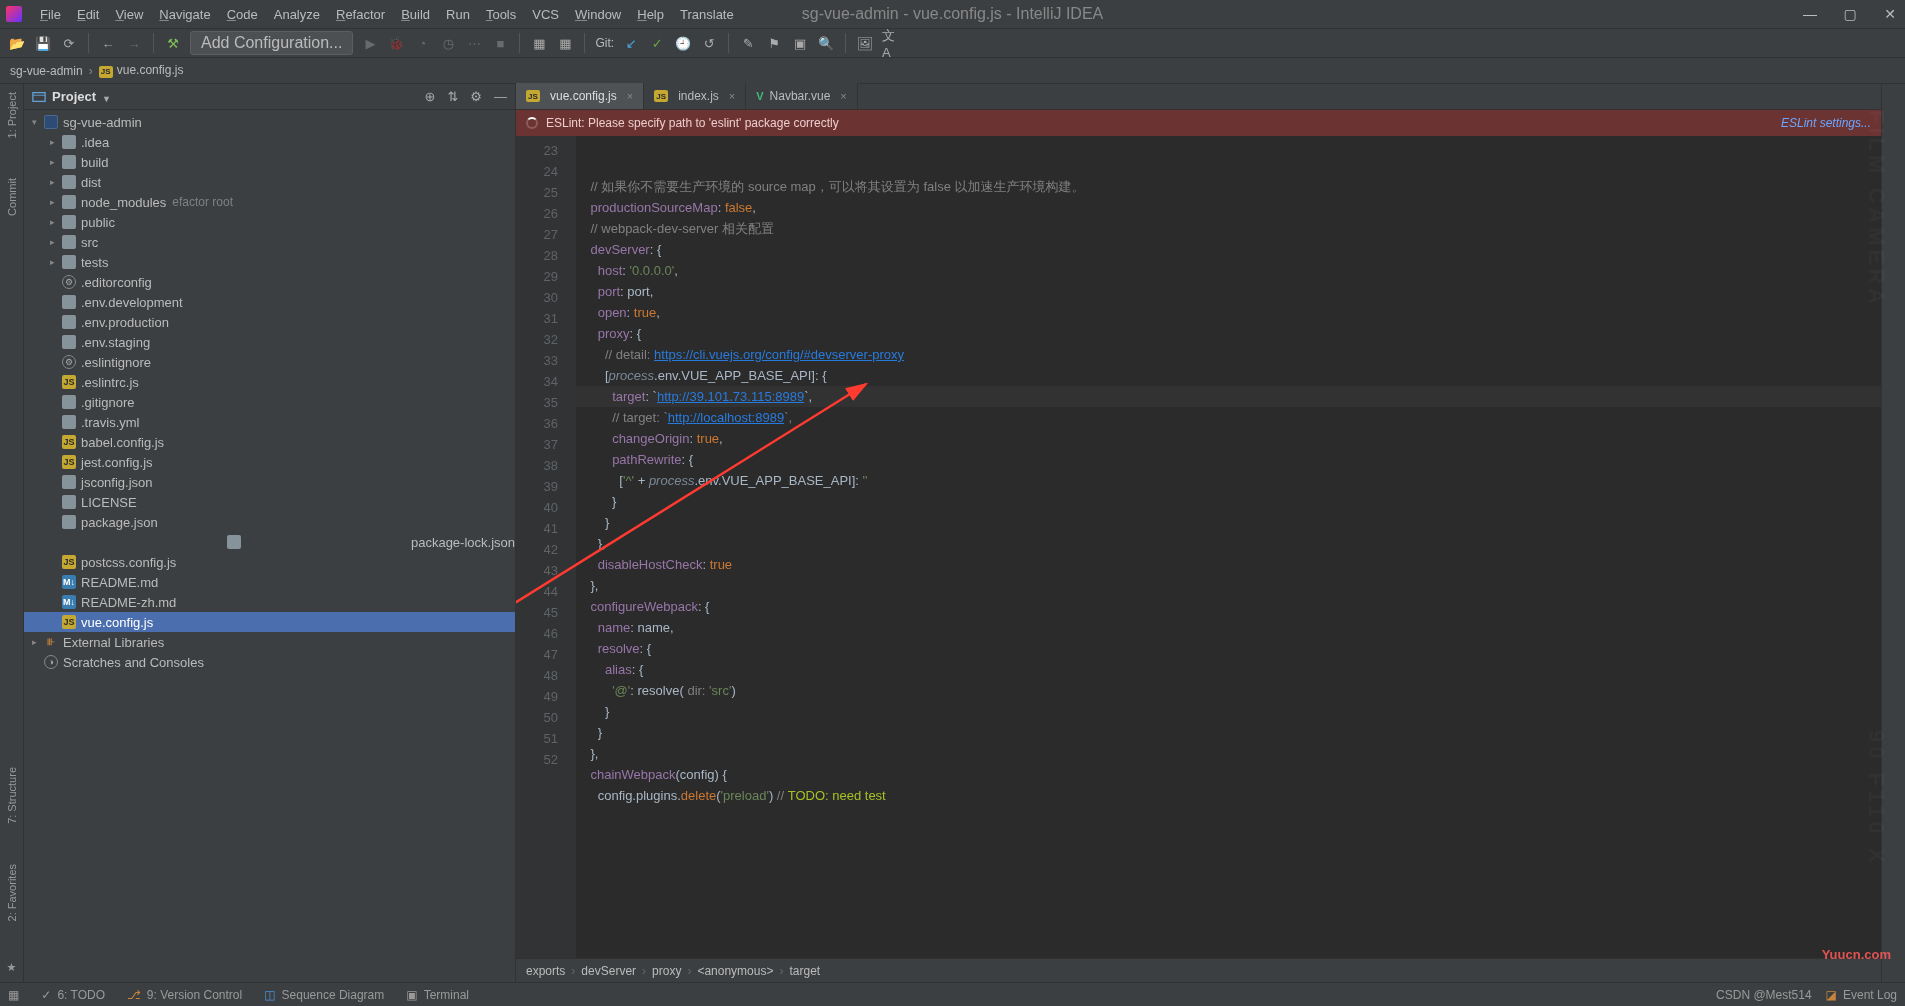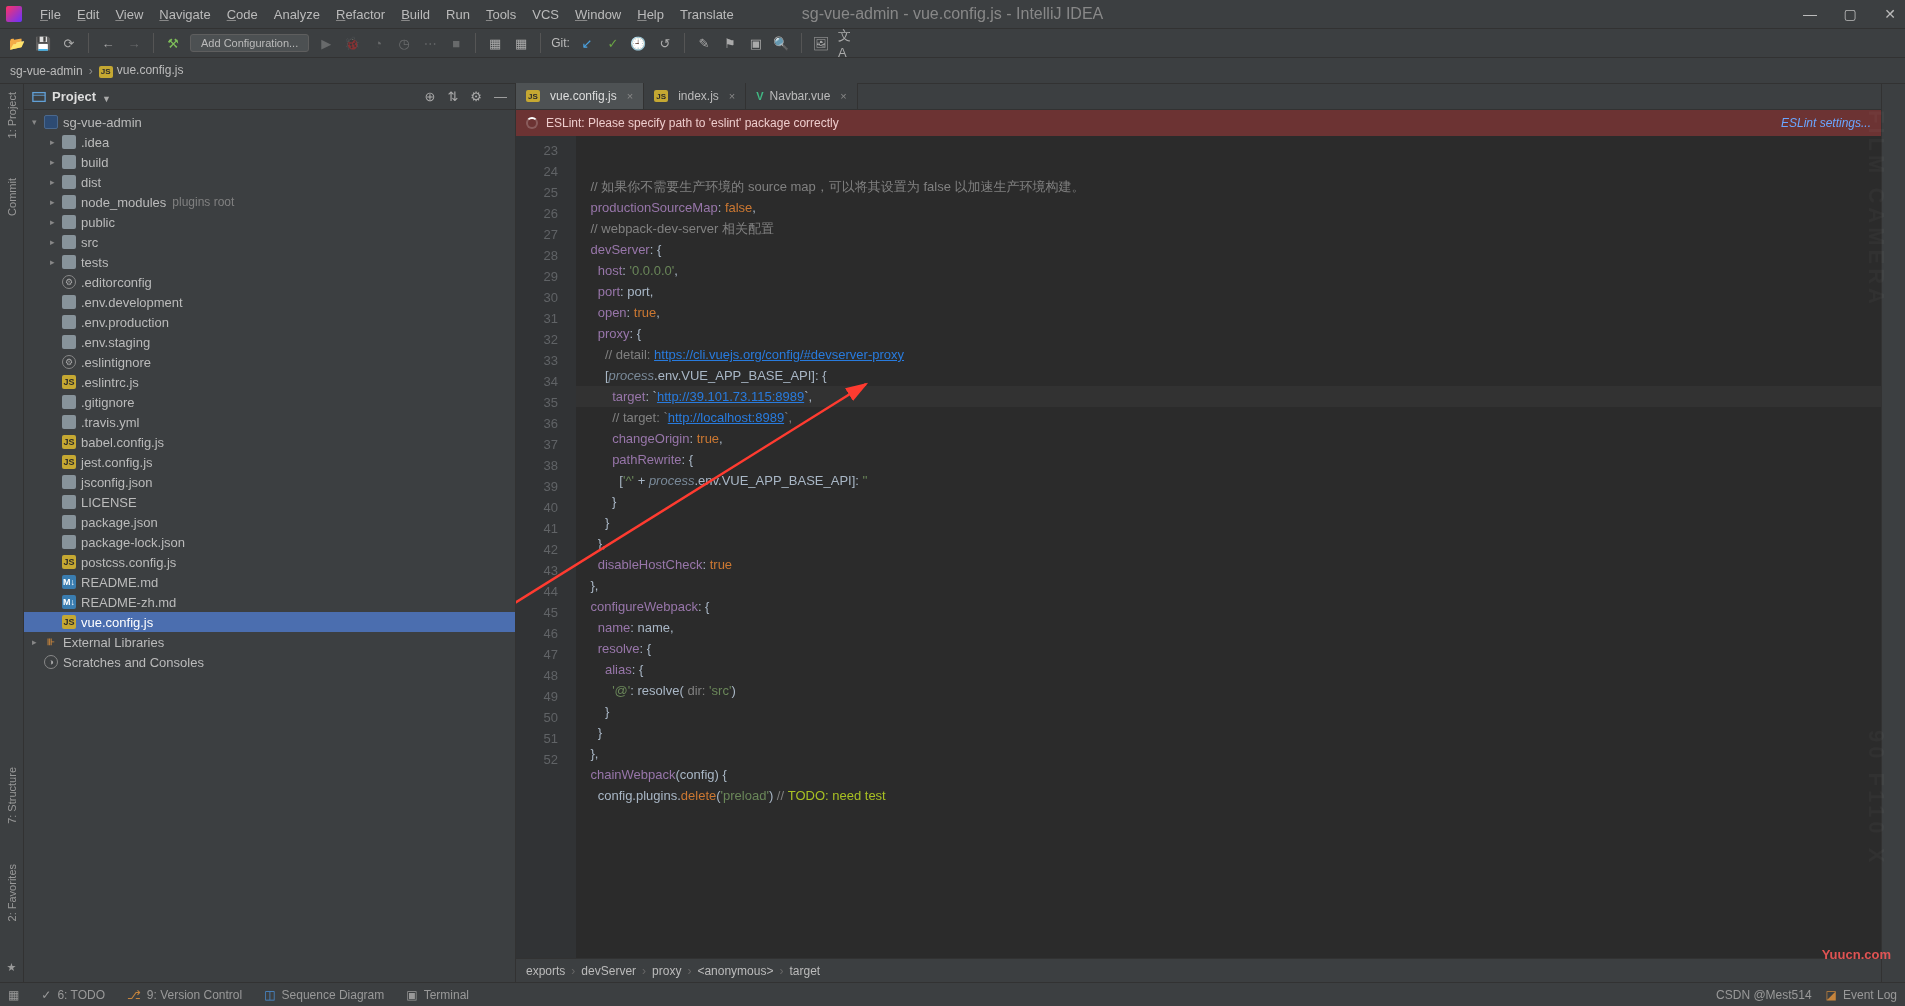--- a/index.html
+++ b/index.html
@@ -10,21 +10,21 @@
 .titlebar .menu { display: flex; gap: 16px; color: #bbb; font-size: 13px; }
 .titlebar .menu span { cursor: default; }
 .titlebar .menu span u { text-decoration: underline; text-decoration-color: #888; }
 .titlebar .wintitle { position: absolute; left: 50%; transform: translateX(-50%); color: #888; font-size: 16px; }
 .titlebar .winbtns { margin-left: auto; display: flex; gap: 22px; color: #bbb; font-size: 14px; }
 .titlebar .winbtns span { width: 18px; text-align: center; }
 
 .toolbar { height: 30px; background: #3c3f41; display: flex; align-items: center; padding: 0 8px; gap: 8px; border-top: 1px solid #323232; border-bottom: 1px solid #323232; }
 .tb-ico { width: 18px; height: 18px; display: inline-flex; align-items: center; justify-content: center; color: #aaa; font-size: 13px; }
 .tb-sep { width: 1px; height: 20px; background: #555; margin: 0 2px; }
-.addconf { border: 1px solid #5e5e5e; background: #4c5052; padding: 2px 10px; border-radius: 3px; color: #bbb; font-size: 11px; }
+.addconf { border: 1px solid #5e5e5e; background: #4c5052; padding: 2px 10px; border-radius: 3px; color: #bbb; font-size: 16px; }
 .git-lbl { color: #bbb; font-size: 12px; }
 
 .breadcrumbs { height: 26px; background: #3c3f41; display: flex; align-items: center; padding: 0 10px; gap: 6px; color: #bbb; font-size: 12px; border-bottom: 1px solid #323232; }
 .breadcrumbs .crumb-sep { color: #888; }
 .js-badge { display: inline-flex; align-items: center; justify-content: center; width: 14px; height: 12px; background: #c5a832; color: #2b2b2b; font-size: 8px; font-weight: bold; border-radius: 2px; margin-right: 4px; }
 
 .main { display: flex; height: calc(100% - 28px - 30px - 26px - 24px); }
 
 .leftgutter { width: 24px; background: #3c3f41; border-right: 1px solid #323232; display: flex; flex-direction: column; align-items: center; padding-top: 8px; gap: 40px; color: #999; font-size: 11px; }
 .leftgutter .vg { writing-mode: vertical-rl; transform: rotate(180deg); cursor: default; white-space: nowrap; }
@@ -204,21 +204,21 @@
         </div>
         <div class="tree-row" style="padding-left: 26px;">
           <span class="tw">▸</span>
           <span class="fico folder"></span>
           <span>dist</span>
         </div>
         <div class="tree-row" style="padding-left: 26px;">
           <span class="tw">▸</span>
           <span class="fico folder"></span>
           <span>node_modules</span>
-          <span class="dim">plugins root</span>
+          <span class="dim">efactor root</span>
         </div>
         <div class="tree-row" style="padding-left: 26px;">
           <span class="tw">▸</span>
           <span class="fico folder"></span>
           <span>public</span>
         </div>
         <div class="tree-row" style="padding-left: 26px;">
           <span class="tw">▸</span>
           <span class="fico folder"></span>
           <span>src</span>
@@ -286,21 +286,21 @@
         <div class="tree-row" style="padding-left: 26px;">
           <span class="tw"></span>
           <span class="fico folder"></span>
           <span>LICENSE</span>
         </div>
         <div class="tree-row" style="padding-left: 26px;">
           <span class="tw"></span>
           <span class="fico folder"></span>
           <span>package.json</span>
         </div>
-        <div class="tree-row" style="padding-left: 26px;">
+        <div class="tree-row" style="padding-left: 26px; justify-content: space-between;">
           <span class="tw"></span>
           <span class="fico folder"></span>
           <span>package-lock.json</span>
         </div>
         <div class="tree-row" style="padding-left: 26px;">
           <span class="tw"></span>
           <span class="fico js">JS</span>
           <span>postcss.config.js</span>
         </div>
         <div class="tree-row" style="padding-left: 26px;">

